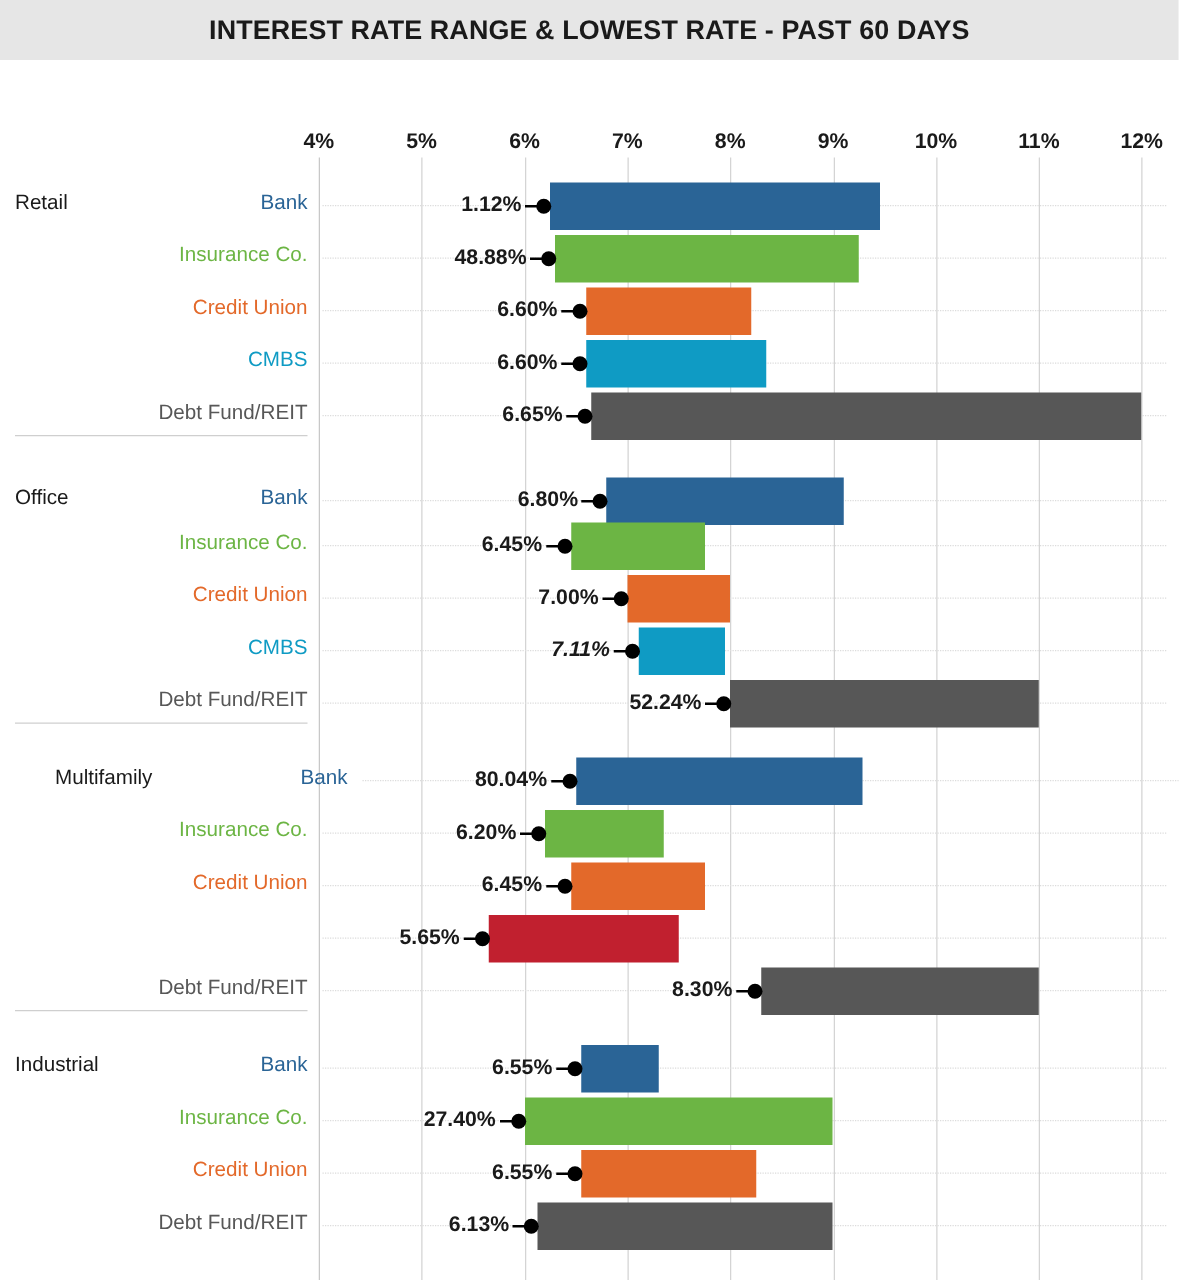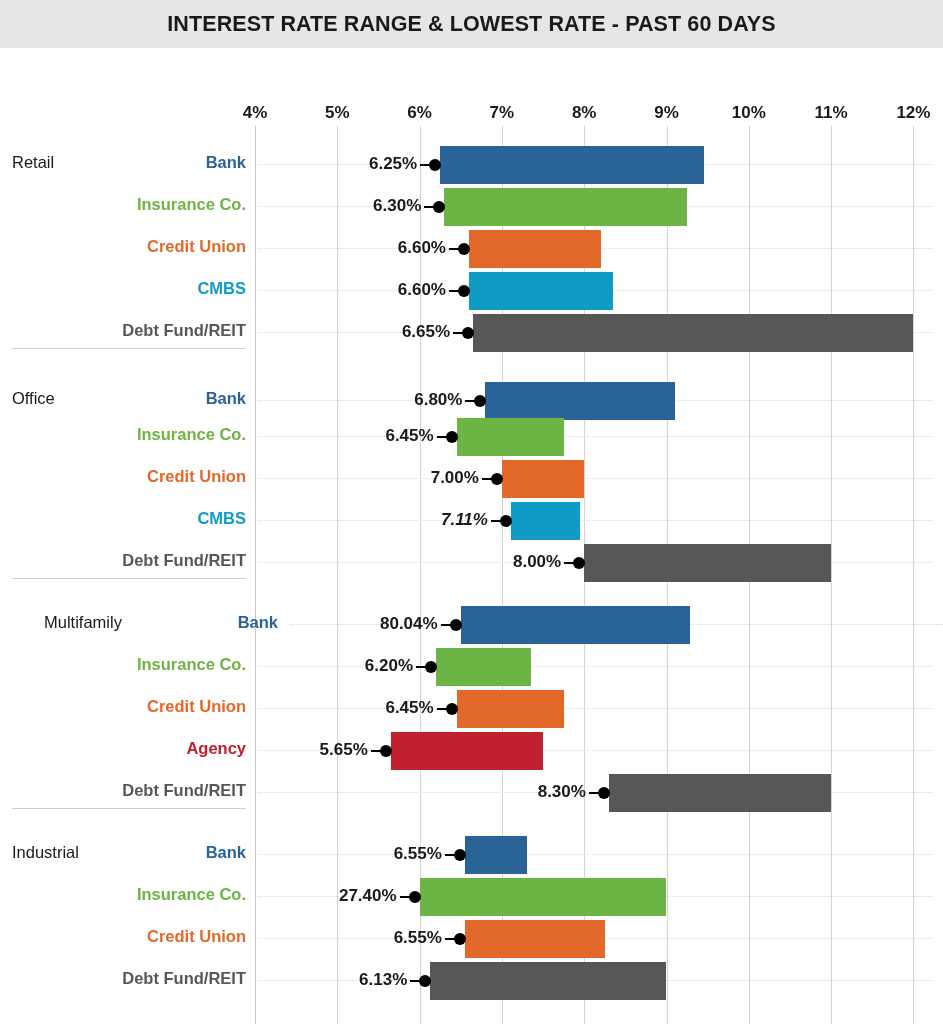--- a/index.html
+++ b/index.html
@@ -76,21 +76,21 @@
     height: 1px;
     border-top: 1px dotted #dcdcdc;
   }
   .cat-label {
     position: absolute;
     left: 0;
     width: 246px;
     top: 9px;
     text-align: right;
     font-size: 16.5px;
-    font-weight: bold;
+    font-weight: normal;
     white-space: nowrap;
   }
   .group-name {
     position: absolute;
     left: 12px;
     top: 9px;
     font-size: 16.5px;
     font-weight: normal;
     color: #1a1a1a;
     white-space: nowrap;
@@ -163,29 +163,29 @@
       <div class="gridline" style="left: 913.4px;"></div>
     </div>
   <div id="rows">
       <div class="row" style="top: 96px;">
         <div class="row-dots"></div>
         <div class="group-name">Retail</div>
         <div class="cat-label" style="color: rgb(42, 100, 150);">Bank</div>
         <div class="bar" style="left: 440.175px; width: 263.36px; background: rgb(42, 100, 150);"></div>
         <div class="dot" style="left: 429.175px;"></div>
         <div class="leader" style="left: 420.175px;"></div>
-        <div class="value-label" style="left: 417.175px;">6.25%</div>
+        <div class="value-label" style="left: 417.175px;">1.12%</div>
       </div>
       <div class="row" style="top: 138px;">
         <div class="row-dots"></div>
         <div class="cat-label" style="color: rgb(108, 181, 68);">Insurance Co.</div>
         <div class="bar" style="left: 444.29px; width: 242.785px; background: rgb(108, 181, 68);"></div>
         <div class="dot" style="left: 433.29px;"></div>
         <div class="leader" style="left: 424.29px;"></div>
-        <div class="value-label" style="left: 421.29px;">6.30%</div>
+        <div class="value-label" style="left: 421.29px;">48.88%</div>
       </div>
       <div class="row" style="top: 180px;">
         <div class="row-dots"></div>
         <div class="cat-label" style="color: rgb(227, 105, 42);">Credit Union</div>
         <div class="bar" style="left: 468.98px; width: 131.68px; background: rgb(227, 105, 42);"></div>
         <div class="dot" style="left: 457.98px;"></div>
         <div class="leader" style="left: 448.98px;"></div>
         <div class="value-label" style="left: 445.98px;">6.60%</div>
       </div>
       <div class="row" style="top: 222px;">
@@ -237,21 +237,21 @@
         <div class="dot" style="left: 499.953px;"></div>
         <div class="leader" style="left: 490.953px;"></div>
         <div class="value-label" style="left: 487.953px; font-style: italic;">7.11%</div>
       </div>
       <div class="row" style="top: 494px;">
         <div class="row-dots"></div>
         <div class="cat-label" style="color: rgb(87, 87, 87);">Debt Fund/REIT</div>
         <div class="bar" style="left: 584.2px; width: 246.9px; background: rgb(87, 87, 87);"></div>
         <div class="dot" style="left: 573.2px;"></div>
         <div class="leader" style="left: 564.2px;"></div>
-        <div class="value-label" style="left: 561.2px;">8.00%</div>
+        <div class="value-label" style="left: 561.2px;">52.24%</div>
       </div>
       <div class="group-sep" style="top: 530px;"></div>
       <div class="row" style="top: 556px; margin-left: 32px;">
         <div class="row-dots"></div>
         <div class="group-name">Multifamily</div>
         <div class="cat-label" style="color: rgb(42, 100, 150);">Bank</div>
         <div class="bar" style="left: 428.653px; width: 229.617px; background: rgb(42, 100, 150);"></div>
         <div class="dot" style="left: 417.653px;"></div>
         <div class="leader" style="left: 408.653px;"></div>
         <div class="value-label" style="left: 405.653px;">80.04%</div>
@@ -267,21 +267,20 @@
       <div class="row" style="top: 640px;">
         <div class="row-dots"></div>
         <div class="cat-label" style="color: rgb(227, 105, 42);">Credit Union</div>
         <div class="bar" style="left: 456.635px; width: 106.99px; background: rgb(227, 105, 42);"></div>
         <div class="dot" style="left: 445.635px;"></div>
         <div class="leader" style="left: 436.635px;"></div>
         <div class="value-label" style="left: 433.635px;">6.45%</div>
       </div>
       <div class="row" style="top: 682px;">
         <div class="row-dots"></div>
-        <div class="cat-label" style="color: rgb(193, 32, 47);">Agency</div>
         <div class="bar" style="left: 390.795px; width: 152.255px; background: rgb(193, 32, 47);"></div>
         <div class="dot" style="left: 379.795px;"></div>
         <div class="leader" style="left: 370.795px;"></div>
         <div class="value-label" style="left: 367.795px;">5.65%</div>
       </div>
       <div class="row" style="top: 724px;">
         <div class="row-dots"></div>
         <div class="cat-label" style="color: rgb(87, 87, 87);">Debt Fund/REIT</div>
         <div class="bar" style="left: 608.89px; width: 222.21px; background: rgb(87, 87, 87);"></div>
         <div class="dot" style="left: 597.89px;"></div>

